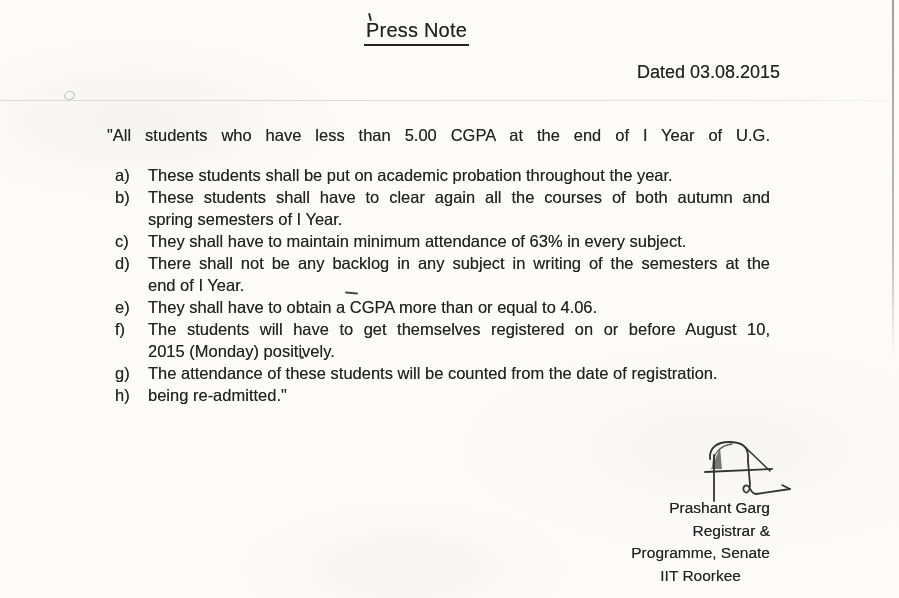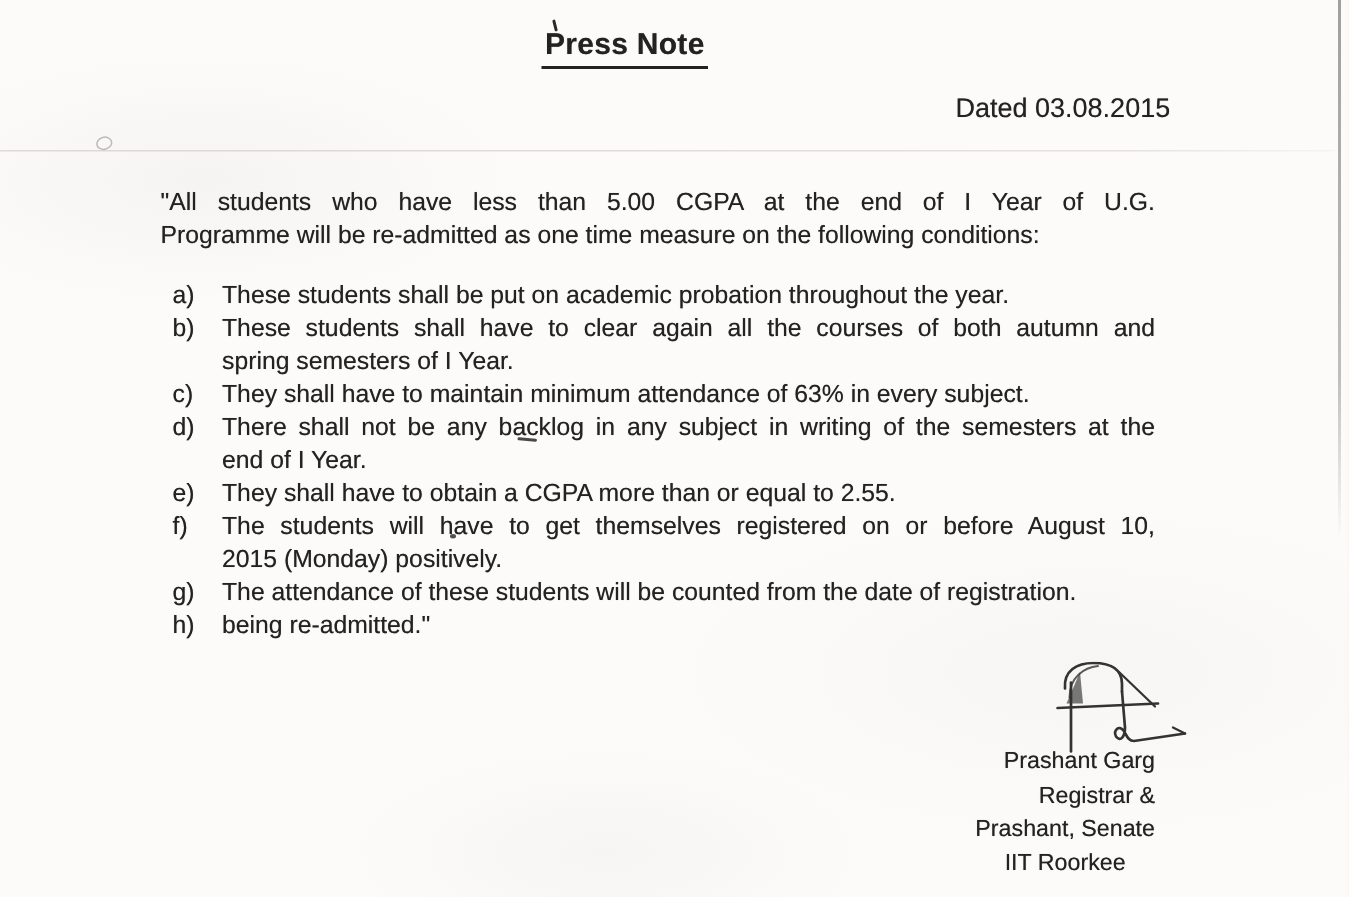--- a/index.html
+++ b/index.html
@@ -25,21 +25,21 @@
   }
   
   .title-wrap {
     position: absolute;
     top: 19px; left: 0; right: 66px;
     text-align: center;
   }
   .title {
     display: inline-block;
     font-size: 20px;
-    font-weight: 700;
+    font-weight: 400;
     letter-spacing: 0.2px;
     border-bottom: 2px solid #222;
     padding: 0 2px 2px 2px;
   }
   .title-tick {
     position: absolute;
     left: 369px; top: 13px;
     width: 2px; height: 8px;
     background: #2a2a2a;
     transform: rotate(-14deg);
@@ -132,21 +132,20 @@
 
   <div class="title-wrap">
     <span class="title">Press Note</span>
   </div>
 
   <div class="date-line">Dated 03.08.2015</div>
 
   <div class="body-block">
     <div class="intro">
       <div class="jline">"All students who have less than 5.00 CGPA at the end of I Year of U.G.</div>
-      <div class="wline">Programme will be re-admitted as one time measure on the following conditions:</div>
     </div>
 
     <div class="conditions">
 
       <div class="cond-row">
         <div class="cond-marker">a)</div>
         <div class="cond-text">
           <div class="wline">These students shall be put on academic probation throughout the year.</div>
         </div>
       </div>
@@ -170,21 +169,21 @@
         <div class="cond-marker">d)</div>
         <div class="cond-text">
           <div class="jline">There shall not be any backlog in any subject in writing of the semesters at the</div>
           <div class="wline">end of I Year.</div>
         </div>
       </div>
 
       <div class="cond-row">
         <div class="cond-marker">e)</div>
         <div class="cond-text">
-          <div class="wline">They shall have to obtain a CGPA more than or equal to 2.55.</div>
+          <div class="wline">They shall have to obtain a CGPA more than or equal to 4.06.</div>
         </div>
       </div>
 
       <div class="cond-row">
         <div class="cond-marker">f)</div>
         <div class="cond-text">
           <div class="jline">The students will have to get themselves registered on or before August 10,</div>
           <div class="wline">2015 (Monday) positively.</div>
         </div>
       </div>
@@ -213,17 +212,17 @@
     <path d="M15,28 L24,7 L26,28 Z" fill="#333" opacity="0.65"></path>
     <path d="M50,7 L74,30" stroke="#333" stroke-width="1.5" stroke-linecap="round"></path>
     <path d="M9,31 L76,28" stroke="#333" stroke-width="1.8" stroke-linecap="round"></path>
     <path d="M52,20 L54,44 C54,50 51,54 48,50 C46,46 50,42 53,46 C55,49 56,53 60,53 L94,48" stroke="#333" stroke-width="1.8" stroke-linecap="round" stroke-linejoin="round"></path>
     <path d="M94,48 L86,44" stroke="#333" stroke-width="1.5" stroke-linecap="round"></path>
   </svg>
 
   <div class="sig-block">
     <div class="sig-name">Prashant Garg</div>
     <div class="sig-bold">Registrar &amp;</div>
-    <div class="sig-bold">Prashant, Senate</div>
+    <div class="sig-bold">Programme, Senate</div>
     <div class="sig-bold sig-left">IIT Roorkee</div>
   </div>
 
 </div>
 
 </body></html>

